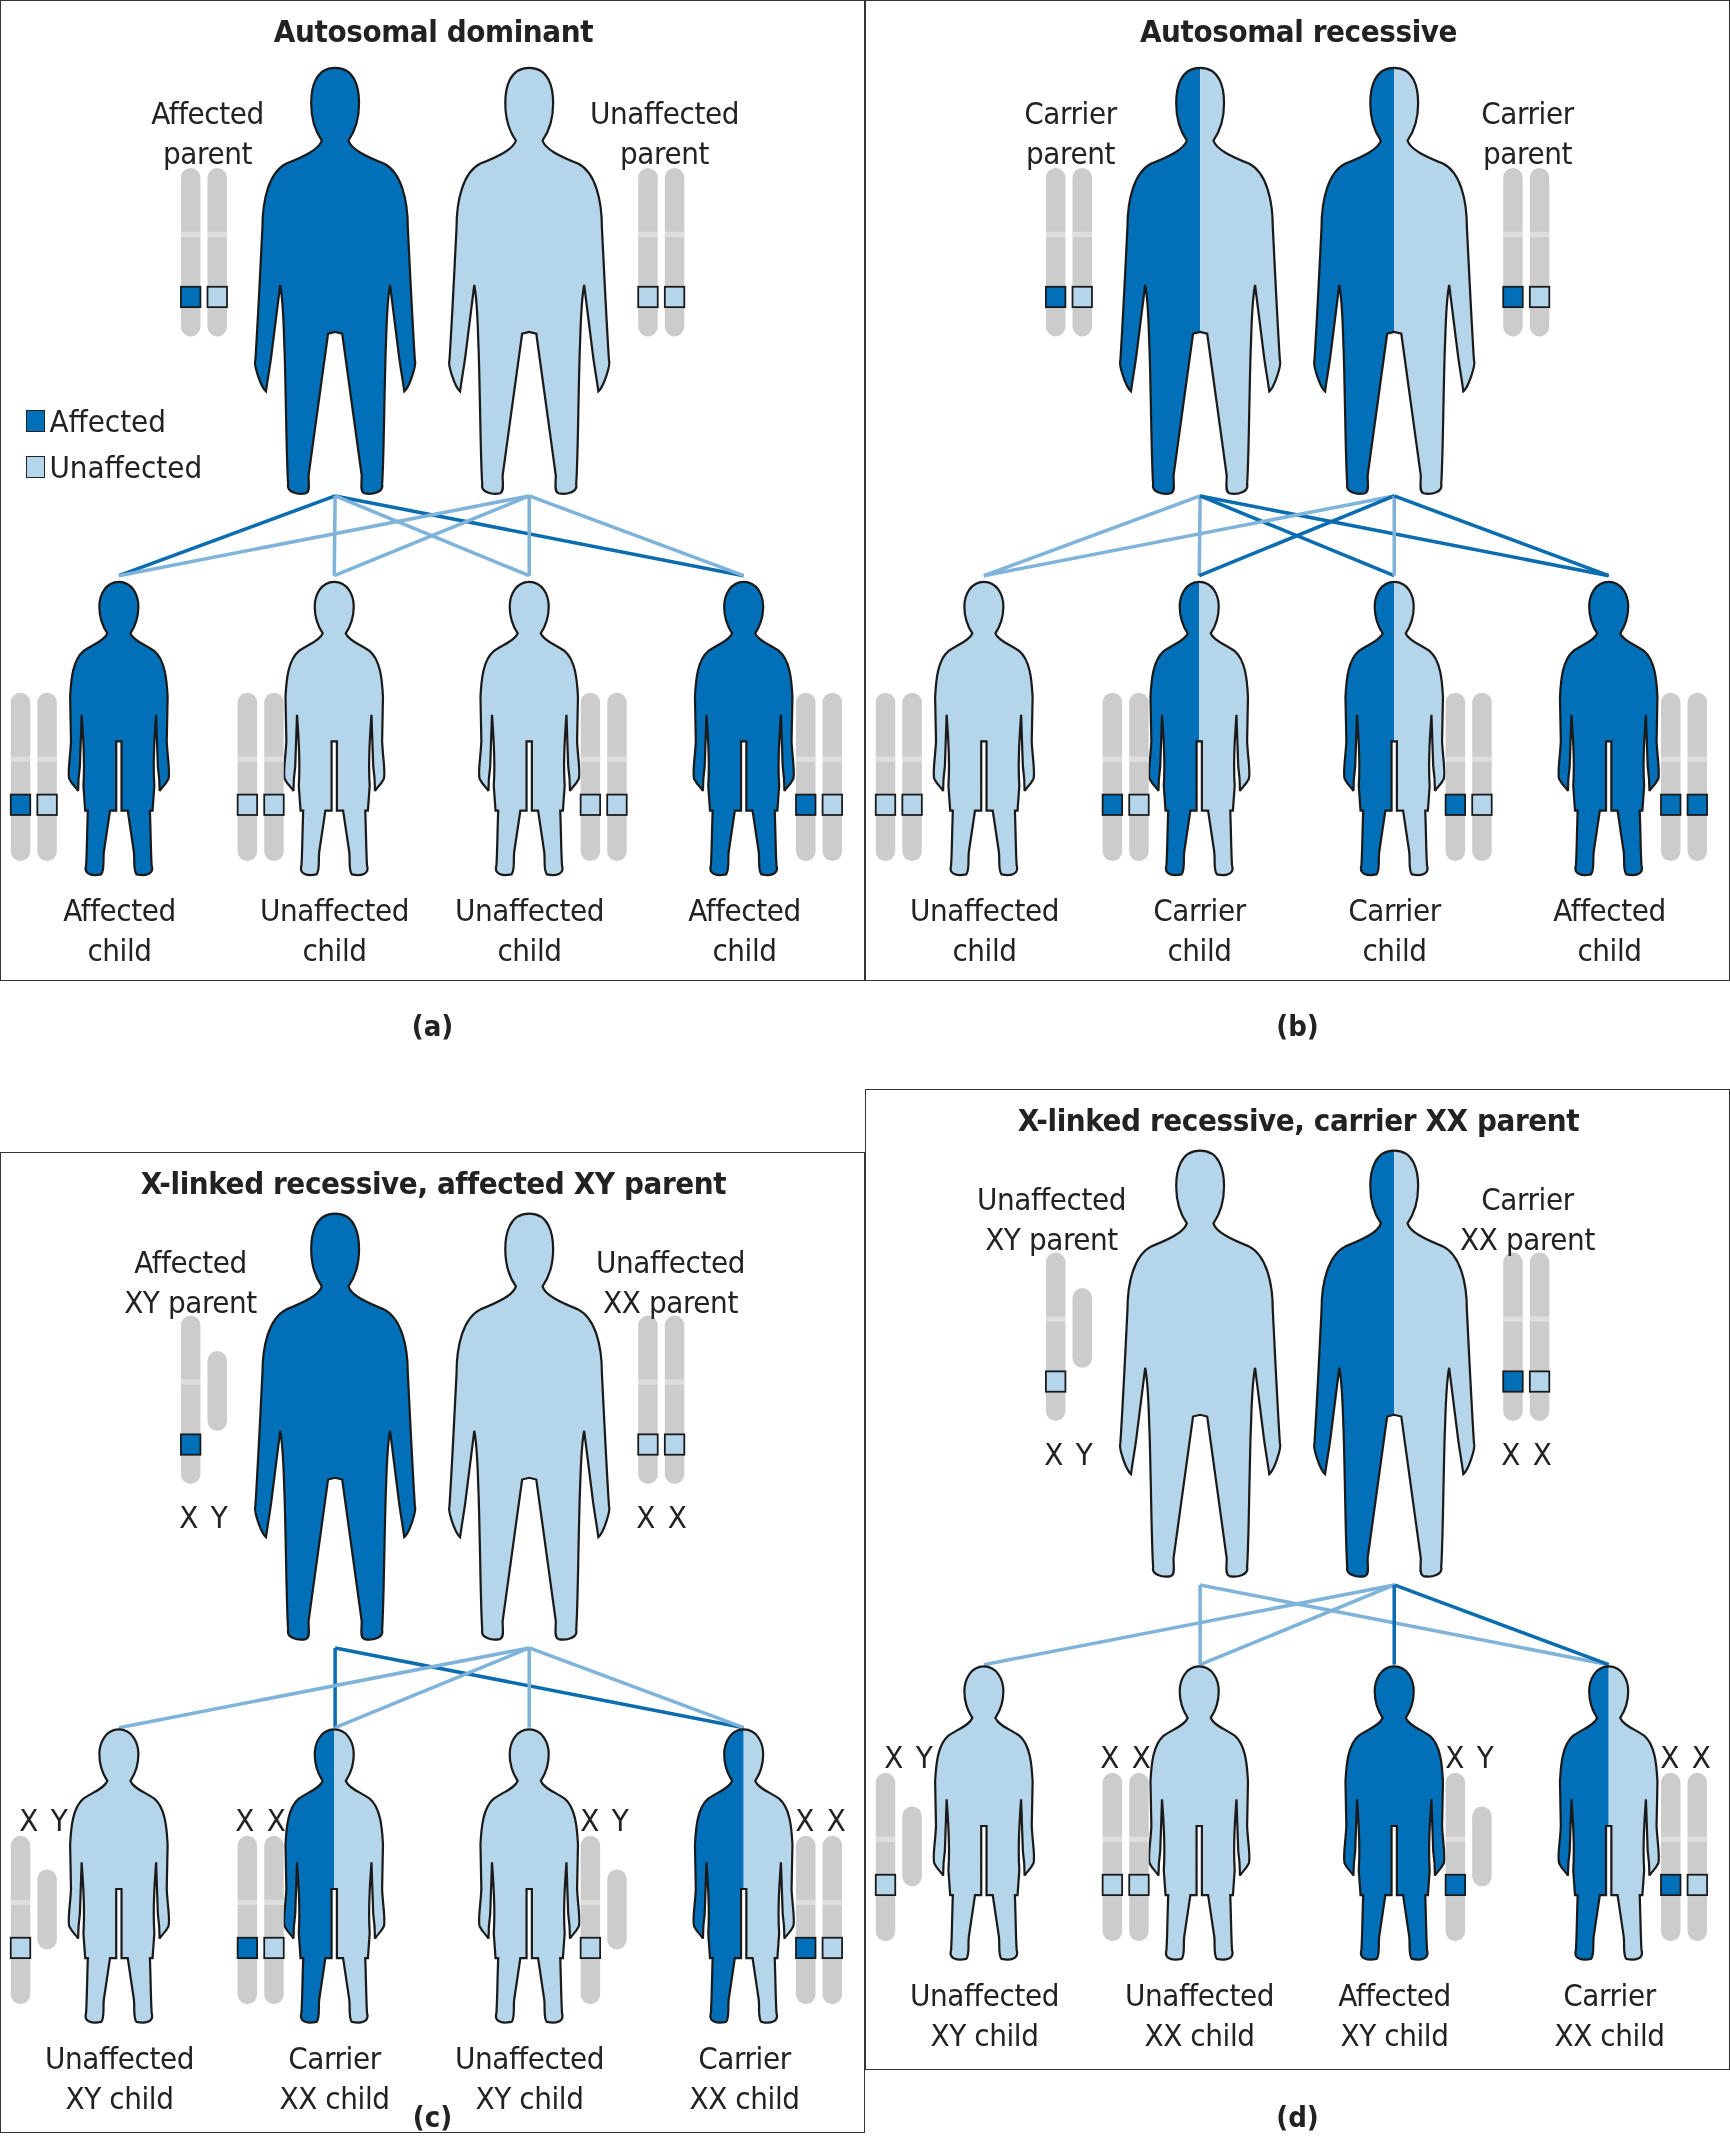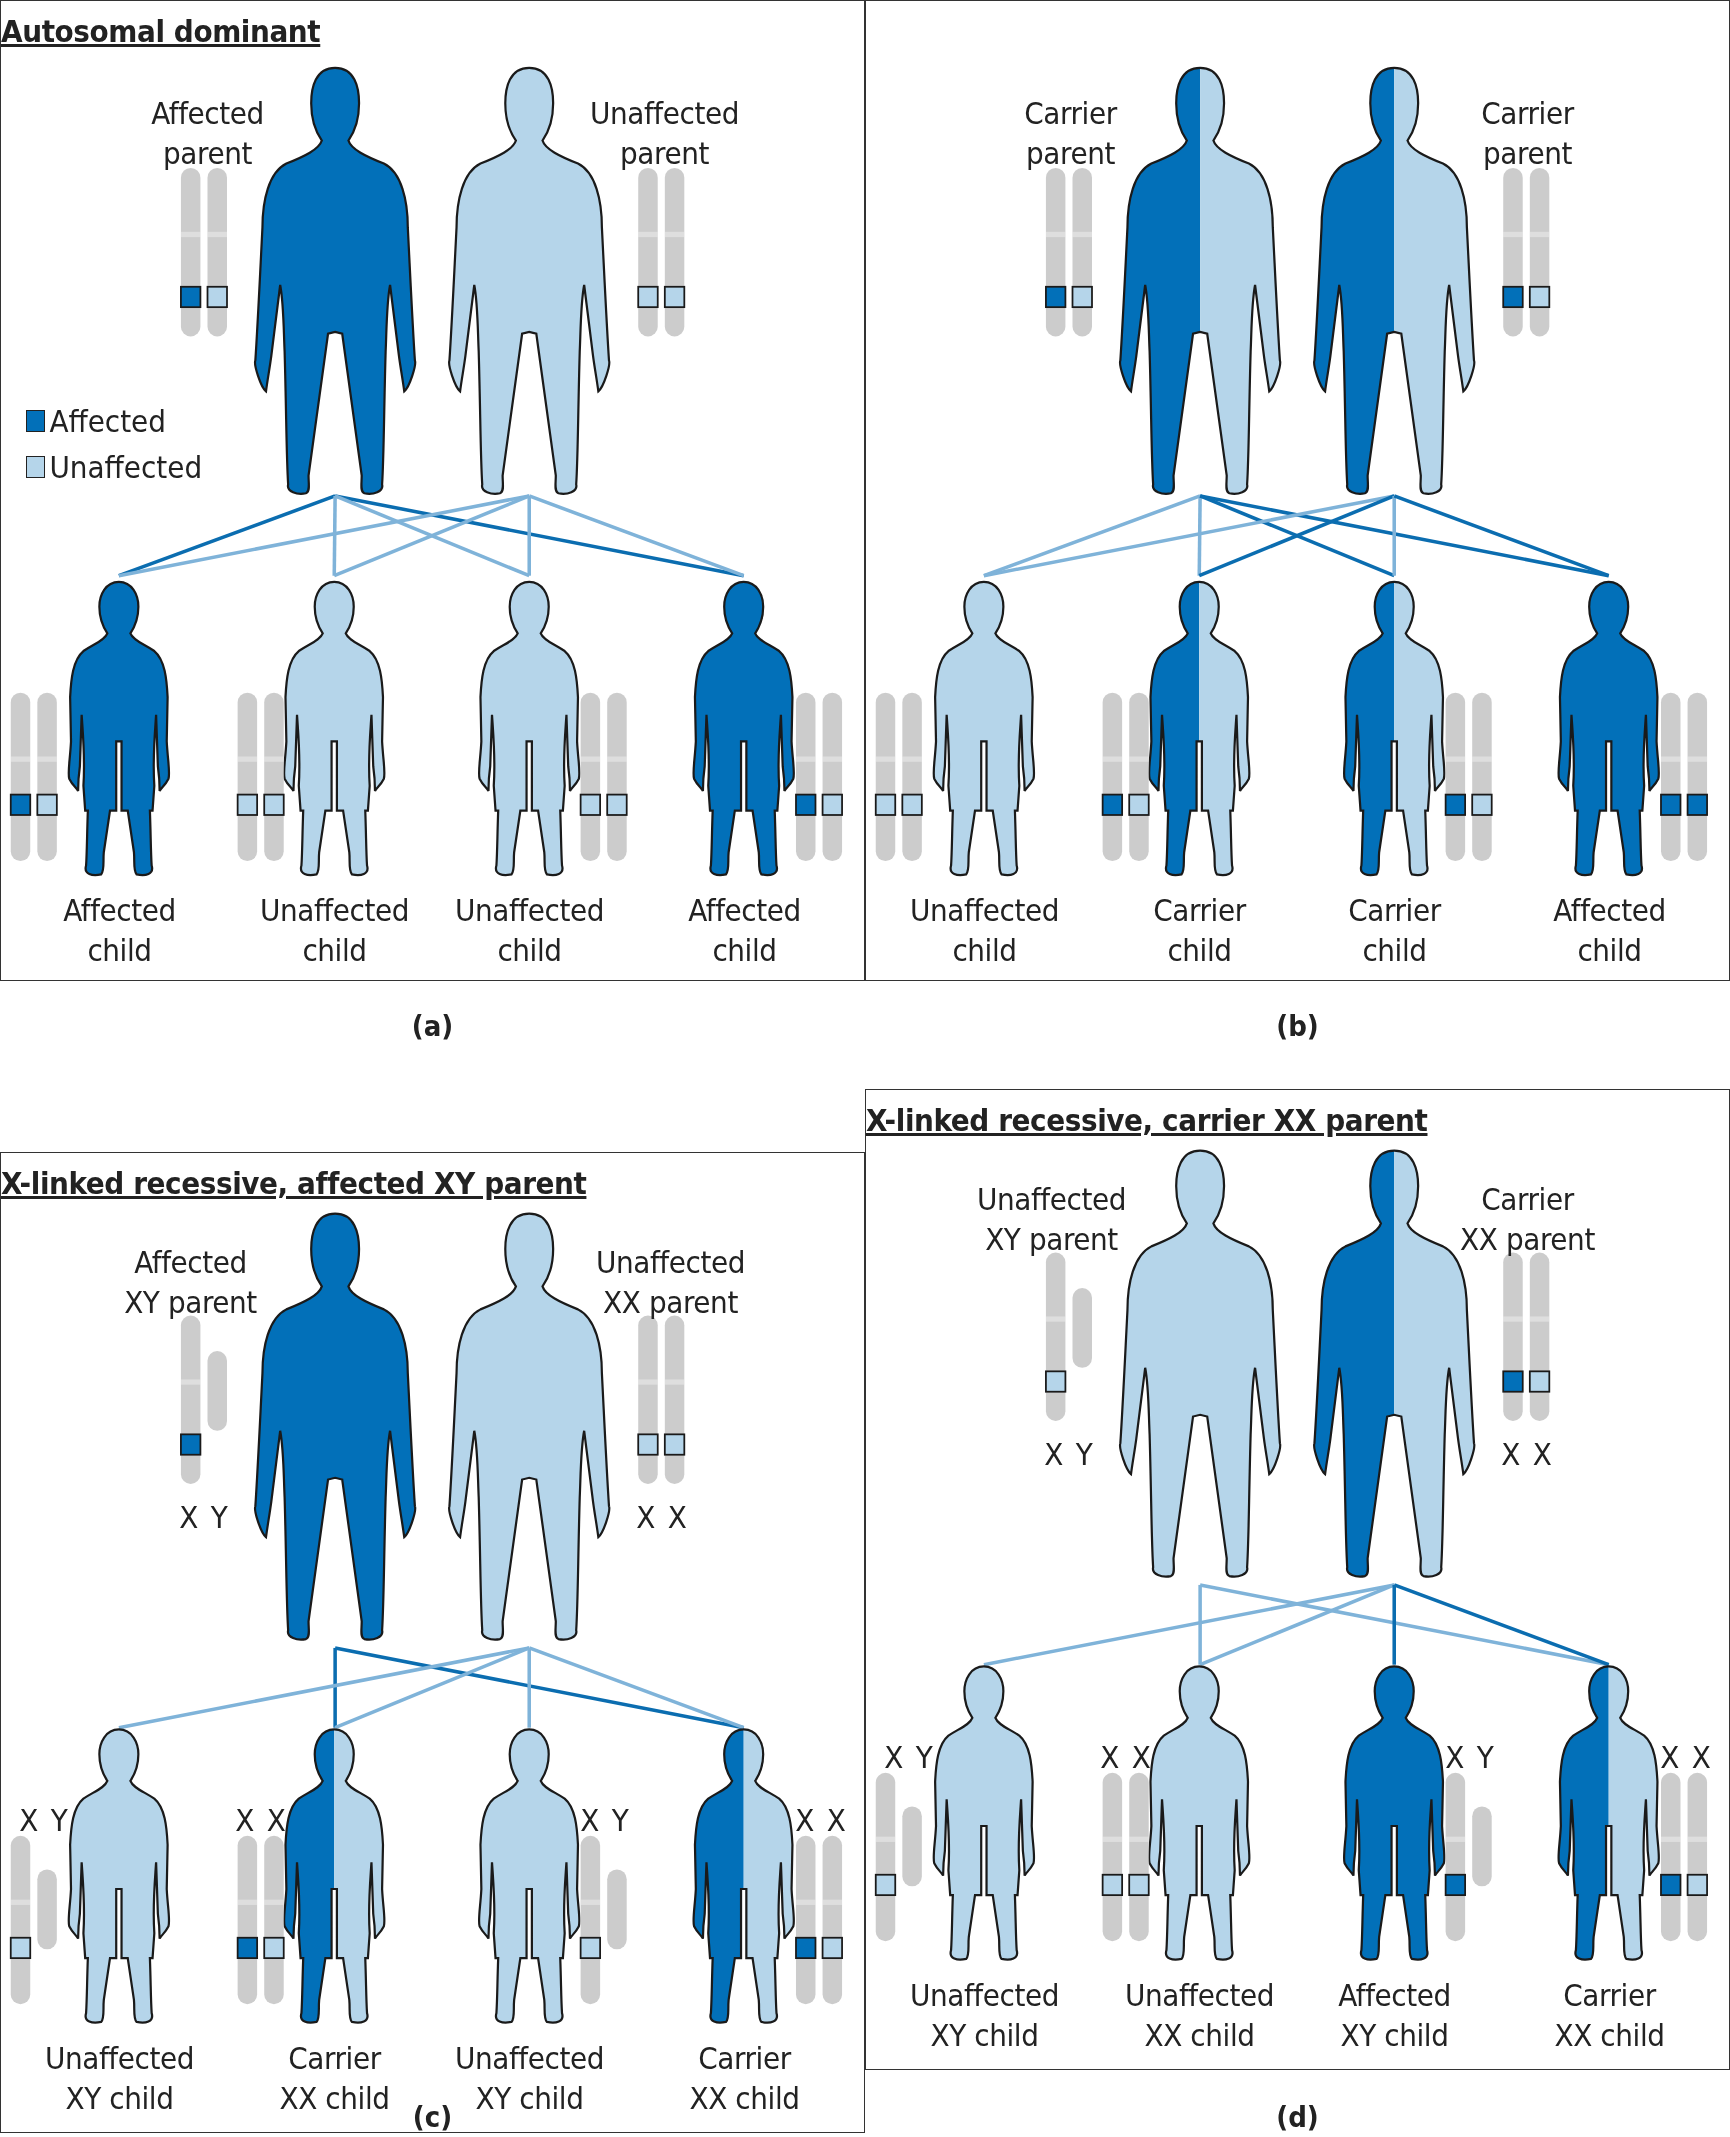--- a/index.html
+++ b/index.html
@@ -1,19 +1,19 @@
 <!DOCTYPE html>
 <html style="font-size:14px"><head>
 <meta charset="utf-8">
 <style>
   html,body{margin:0;padding:0;background:#ffffff;}
   body{width:1731px;height:2138px;position:relative;overflow:hidden;font-family:"DejaVu Sans Condensed","DejaVu Sans",sans-serif;color:#222;}
   .panel{position:absolute;width:865px;height:981px;box-sizing:border-box;border:1.8px solid #333;}
   .panel svg.art{position:absolute;left:0;top:0;}
-  .ptitle{position:absolute;left:0;width:865px;top:12.4px;font-weight:bold;font-size:31px;letter-spacing:-0.4px;text-decoration:underline;}
+  .ptitle{position:absolute;left:0;width:865px;top:12.4px;text-align:center;font-weight:bold;font-size:31px;letter-spacing:-0.4px;}
   .lbl{position:absolute;font-size:31px;line-height:40px;text-align:center;white-space:pre-line;width:231px;margin-left:-115px;letter-spacing:-0.4px;}
   .sexlbl{position:absolute;font-size:31px;letter-spacing:1.8px;width:71px;margin-left:-35px;text-align:center;}
   .legend{position:absolute;left:25px;font-size:31px;}
   .legend .row{display:flex;align-items:center;height:46px;}
   .legend .sw{width:17px;height:20.4px;border:1.8px solid #222;margin-right:4.4px;}
   .caption{position:absolute;width:865px;text-align:center;font-weight:bold;font-size:29px;}
 </style>
 </head>
 <body>
 
@@ -137,20 +137,21 @@
     <g transform="translate(267,780)">
         <use href="#cchrPairAU"></use>
       </g>
     <g transform="translate(654,780)">
         <use href="#cchrPairAU"></use>
       </g>
     <g transform="translate(897,780)">
         <use href="#cchrPairAA"></use>
       </g>
   </svg>
+  <div class="ptitle">Autosomal recessive</div>
   <div class="lbl" style="left:204px;top:92px;">Carrier
 parent</div>
   <div class="lbl" style="left:661px;top:92px;">Carrier
 parent</div>
   <div class="lbl" style="left:118px;top:889px;">Unaffected
 child</div>
   <div class="lbl" style="left:333px;top:889px;">Carrier
 child</div>
   <div class="lbl" style="left:528px;top:889px;">Carrier
 child</div>

